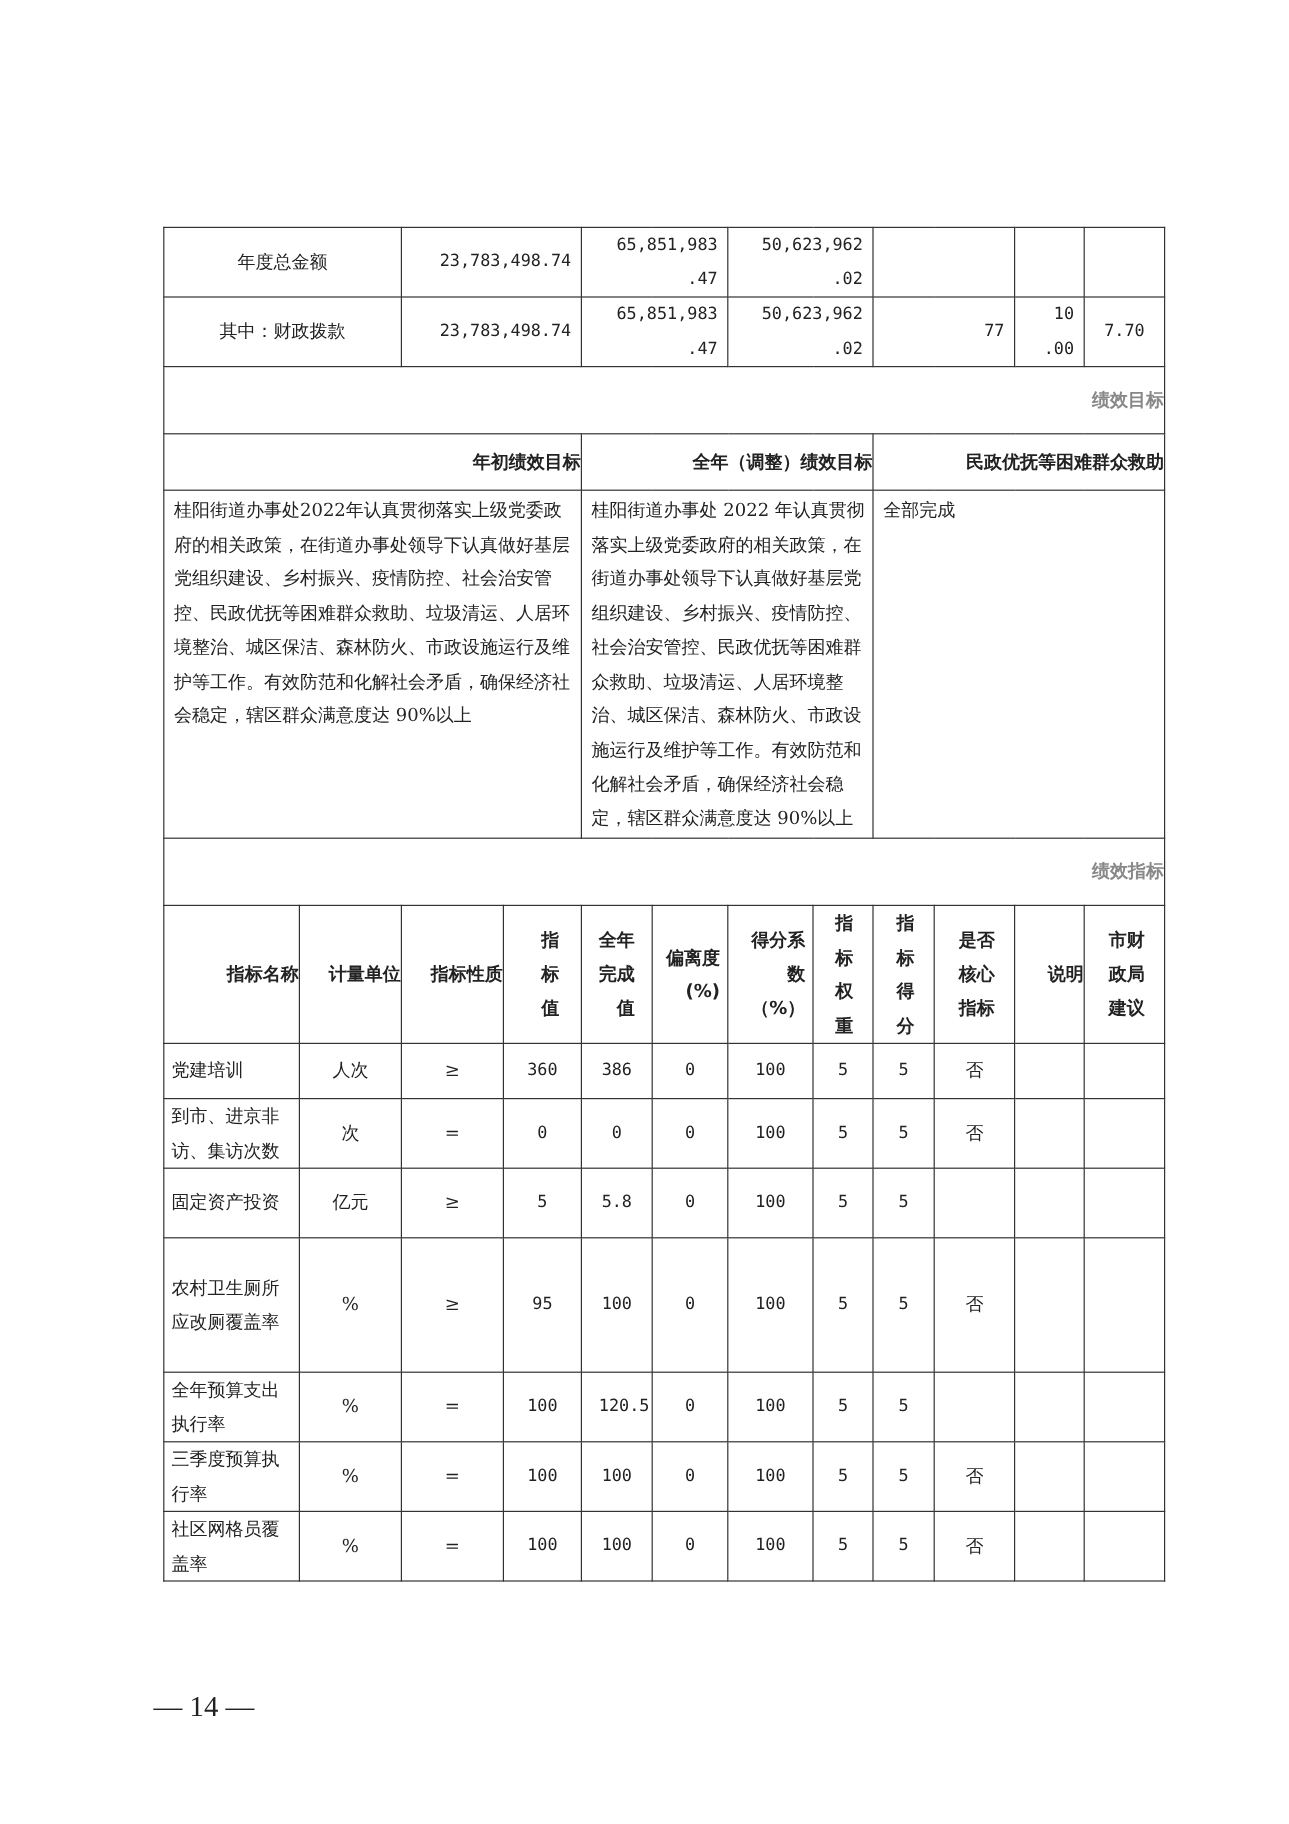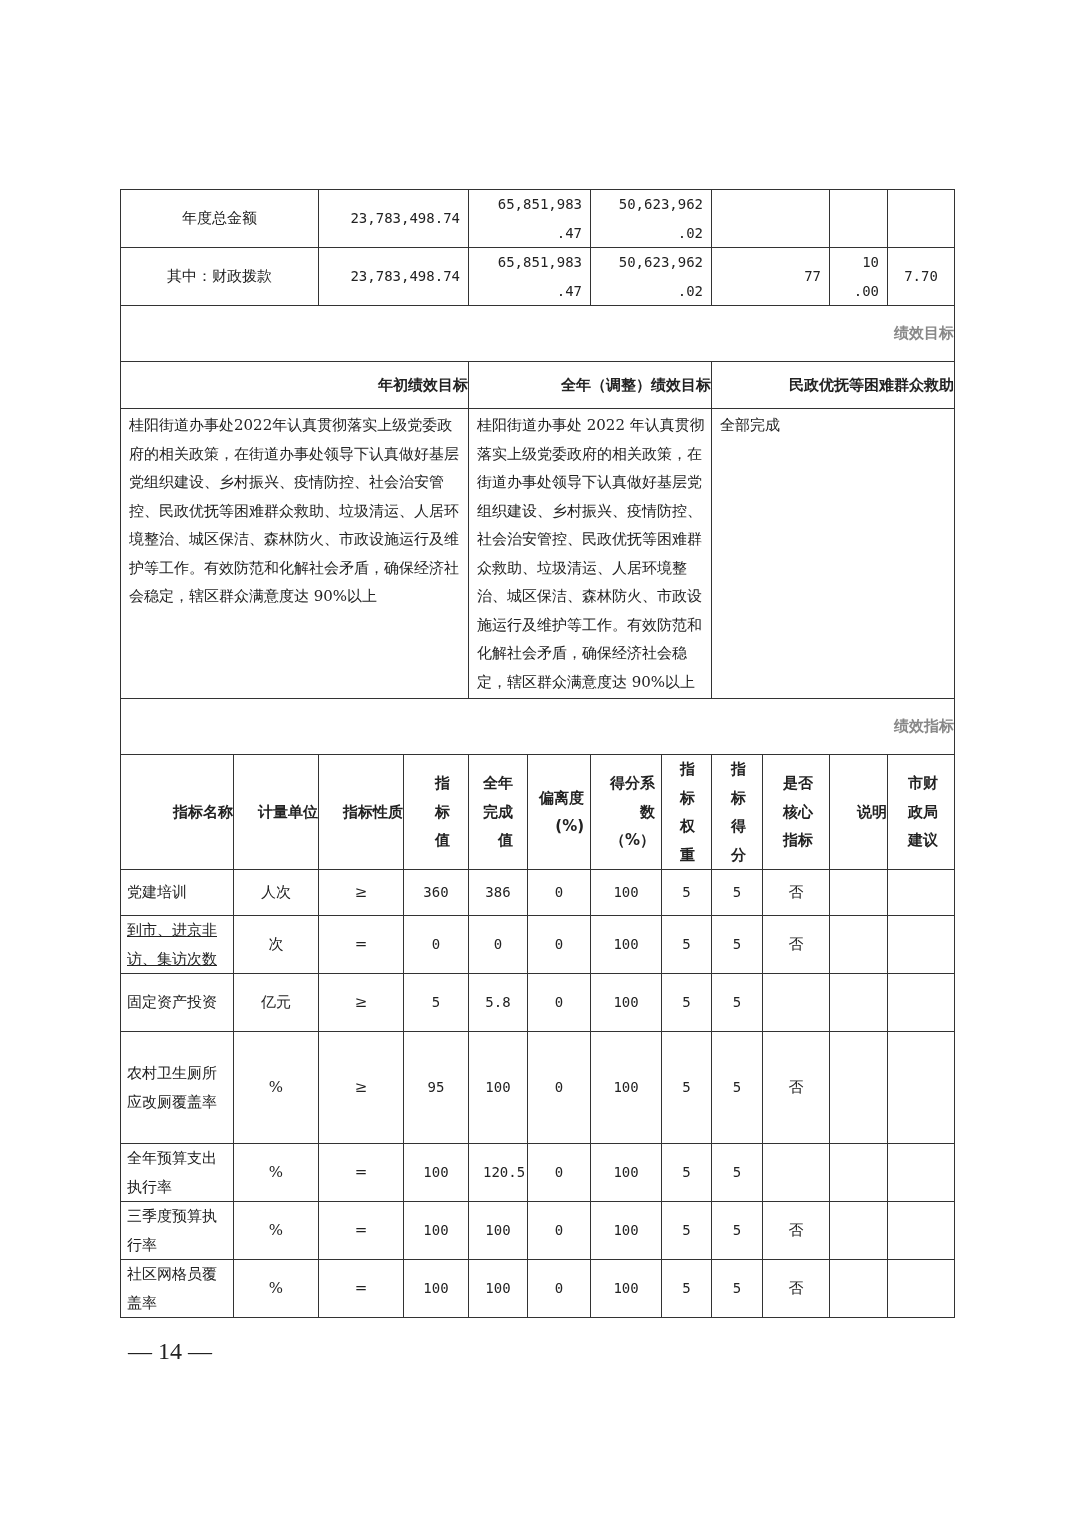--- a/index.html
+++ b/index.html
@@ -1,25 +1,25 @@
 <!DOCTYPE html>
 <html><head>
 <meta charset="utf-8">
 <style>
   html, body { margin:0; padding:0; background:#ffffff; }
   body { width:1074px; height:1520px; position:relative; font-family:"DejaVu Serif","Liberation Serif",serif; color:#222; }
-  table { position:absolute; left:120px; top:189px; border-collapse:collapse; table-layout:fixed; width:835px; }
+  table { position:absolute; left:136px; top:189px; border-collapse:collapse; table-layout:fixed; width:835px; }
   td { border:1.2px solid #333; font-size:15px; padding:0; text-align:center; vertical-align:middle; line-height:28.5px; }
   .num { font-family:"DejaVu Sans Mono","Liberation Mono",monospace; font-size:14px; }
   .right { text-align:right; padding-right:8px; }
   .section { font-family:"DejaVu Sans","Liberation Sans",sans-serif; font-weight:bold; color:#888; font-size:15px; height:55px;text-align:right; }
   .hdr { font-family:"DejaVu Sans","Liberation Sans",sans-serif; font-weight:bold; font-size:15px;text-align:right; }
   .para { text-align:left; vertical-align:top; padding:2px 6px 2px 8px; line-height:28.5px; }
   .name { text-align:left; padding-left:6px; line-height:28.5px; }
-  .page-num { position:absolute; left:128px; top:1338px; font-size:24px; font-family:"Liberation Serif","DejaVu Serif",serif; }
+  .page-num { position:absolute; left:128px; top:1410px; font-size:24px; font-family:"Liberation Serif","DejaVu Serif",serif; }
 </style>
 </head>
 <body>
 
 <table>
   <colgroup>
     <col style="width:113px">
       <col style="width:85px">
       <col style="width:85px">
       <col style="width:65px">
@@ -99,21 +99,21 @@
         <td class="num" style="padding: 0px 14px;">386</td>
         <td class="num">0</td>
         <td class="num">100</td>
         <td class="num">5</td>
         <td class="num">5</td>
         <td>否</td>
         <td></td>
         <td></td>
       </tr>
       <tr style="height: 58px;">
-        <td class="name" style="padding: 0px 14px 0px 6px; text-decoration: underline;">到市、进京非访、集访次数</td>
+        <td class="name" style="padding: 0px 14px 0px 6px;">到市、进京非访、集访次数</td>
         <td>次</td>
         <td>=</td>
         <td class="num">0</td>
         <td class="num" style="padding: 0px 14px;">0</td>
         <td class="num">0</td>
         <td class="num">100</td>
         <td class="num">5</td>
         <td class="num">5</td>
         <td>否</td>
         <td></td>

